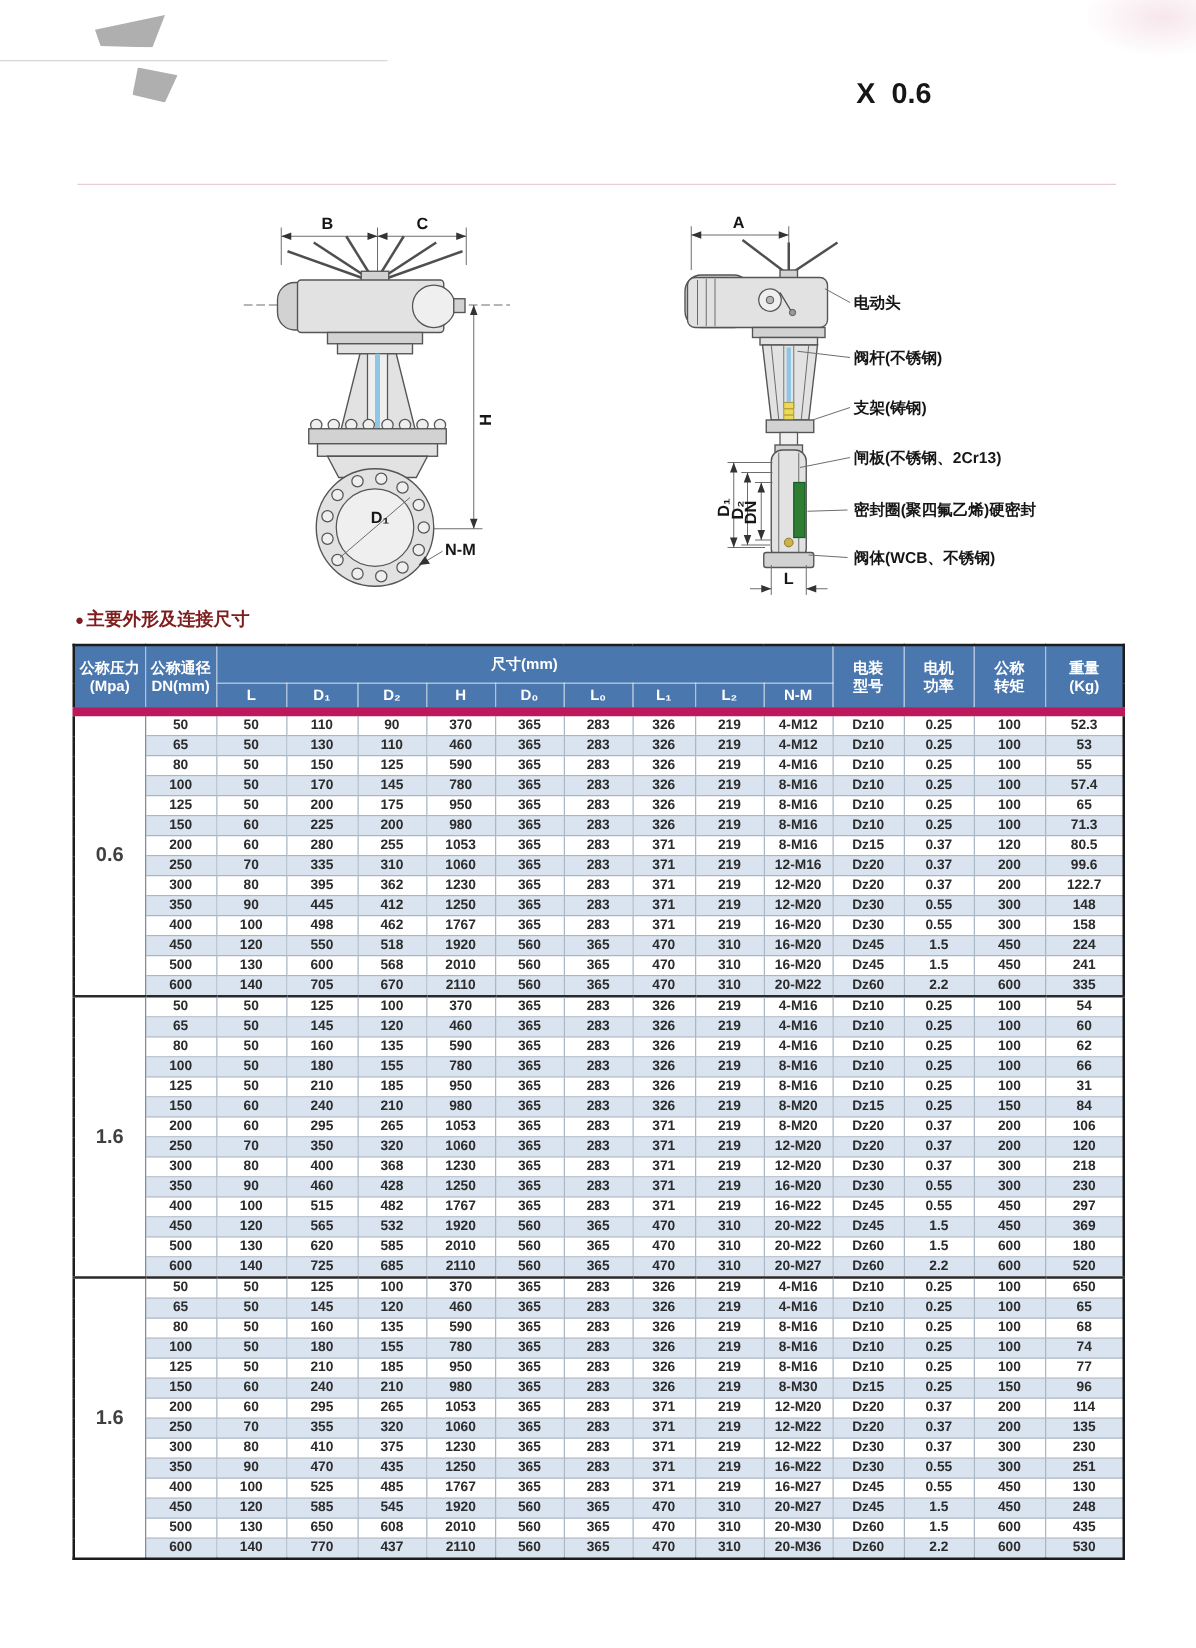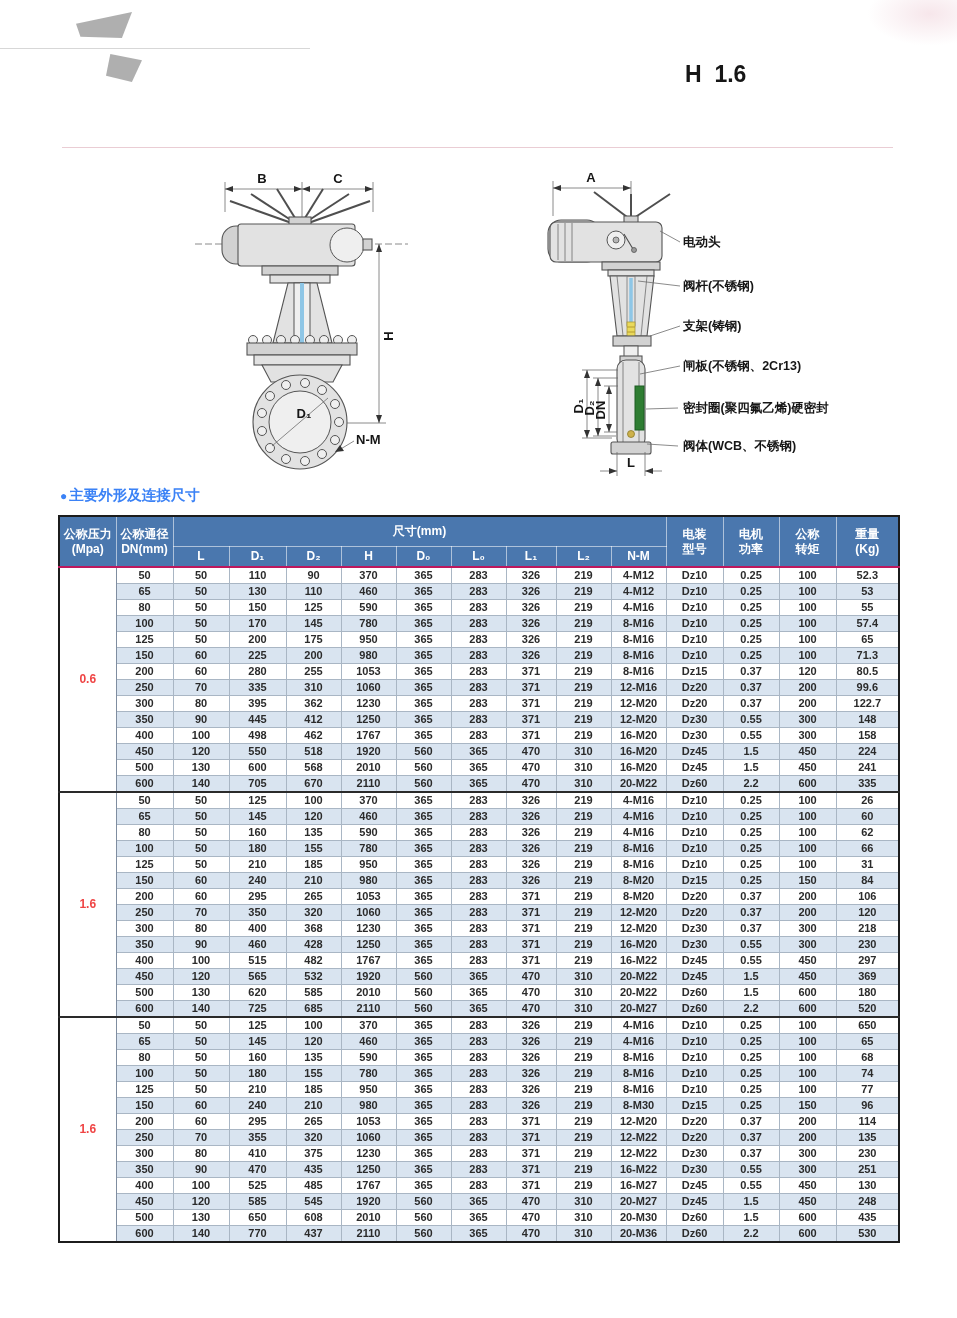--- a/index.html
+++ b/index.html
@@ -31,54 +31,54 @@
   .dim-t { font-size:13px; font-weight:bold; }
   .callout-t { font-size:12.5px; font-weight:bold; }
   .ln  { stroke:#4a4a4a; stroke-width:1.1; fill:none; }
   .thin{ stroke:#6d6d6d; stroke-width:.8; fill:none; }
   .arr { fill:#333; stroke:none; }
   .metal { fill:#e2e2e2; stroke:#555; stroke-width:1.1; }
   .metal2{ fill:#d2d2d2; stroke:#555; stroke-width:1.1; }
   .metal3{ fill:#efefef; stroke:#555; stroke-width:1; }
 
   
-  .section-head { position:absolute; left:60px; top:486px; font-size:14.5px; font-weight:bold; color:#3b82f6; }
+  .section-head { position:absolute; left:60px; top:486px; font-size:14.5px; font-weight:bold; color:#7f1d1d; }
   .section-head .bullet { font-size:12px; margin-right:2px; }
 
   
   .spec { position:absolute; left:58px; top:515px; width:842px; border-collapse:collapse;
           table-layout:fixed; border:2px solid #1c1c1c; background:#fff; }
   .spec thead th { background:#4a77ae; color:#ffffff; font-size:12px; font-weight:bold;
                    white-space:pre-line; border:1px solid rgba(255,255,255,.55);
                    line-height:1.22; padding:1px 0; }
   .spec thead tr.main th { height:27px; }
   .spec thead tr.sub th  { height:17px; }
-  .spec thead { border-bottom:2px solid #be185d; }
+  .spec thead { border-bottom:7px solid #be185d; }
   .spec tbody td { height:15px; text-align:center; font-size:11px; font-weight:bold;
                    color:#2b2b2b; border:1px solid #a9b6c4; padding:0; line-height:15px;
                    background:#fff; overflow:hidden; }
   .spec tbody tr.alt td { background:#d9e4f0; }
   .spec tbody tr.group-start td { border-top:2px solid #2a2a2a; }
-  .spec tbody td.pressure { background:#ffffff; font-size:12px; color:#ef4444;
+  .spec tbody td.pressure { background:#ffffff; font-size:16px; color:#404040;
                             border-right:1px solid #7f8da0; }
 </style>
 </head>
 <body>
 
 <div class="page">
 
   <div class="top-rule"></div>
   <div class="scan-mark mark1"></div>
   <div class="scan-mark mark2"></div>
   <div class="pink-smudge"></div>
 
   <div class="title-block">
     <div class="t-row">
       <span class="t-indent"></span>
-      <span class="t-var">H  1.6</span>
+      <span class="t-var">X  0.6</span>
     </div>
   </div>
   <div class="title-rule"></div>
 
   <svg class="drawings" width="700" height="330" viewBox="0 0 700 330">
 
     <g>
 
       <line class="thin" x1="75" y1="29" x2="223" y2="29"></line>
       <line class="thin" x1="75" y1="22" x2="75" y2="52"></line>
@@ -544,21 +544,21 @@
           <td>100</td>
           <td>370</td>
           <td>365</td>
           <td>283</td>
           <td>326</td>
           <td>219</td>
           <td>4-M16</td>
           <td>Dz10</td>
           <td>0.25</td>
           <td>100</td>
-          <td>26</td>
+          <td>54</td>
         </tr>
         <tr class="alt">
           <td>65</td>
           <td>50</td>
           <td>145</td>
           <td>120</td>
           <td>460</td>
           <td>365</td>
           <td>283</td>
           <td>326</td>

